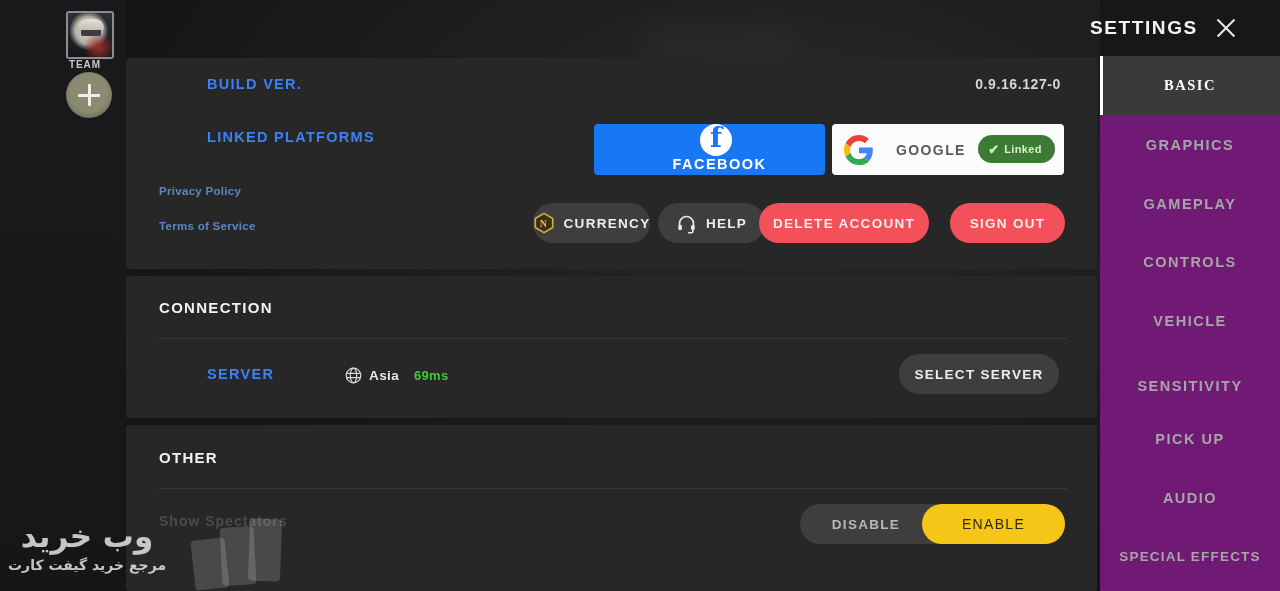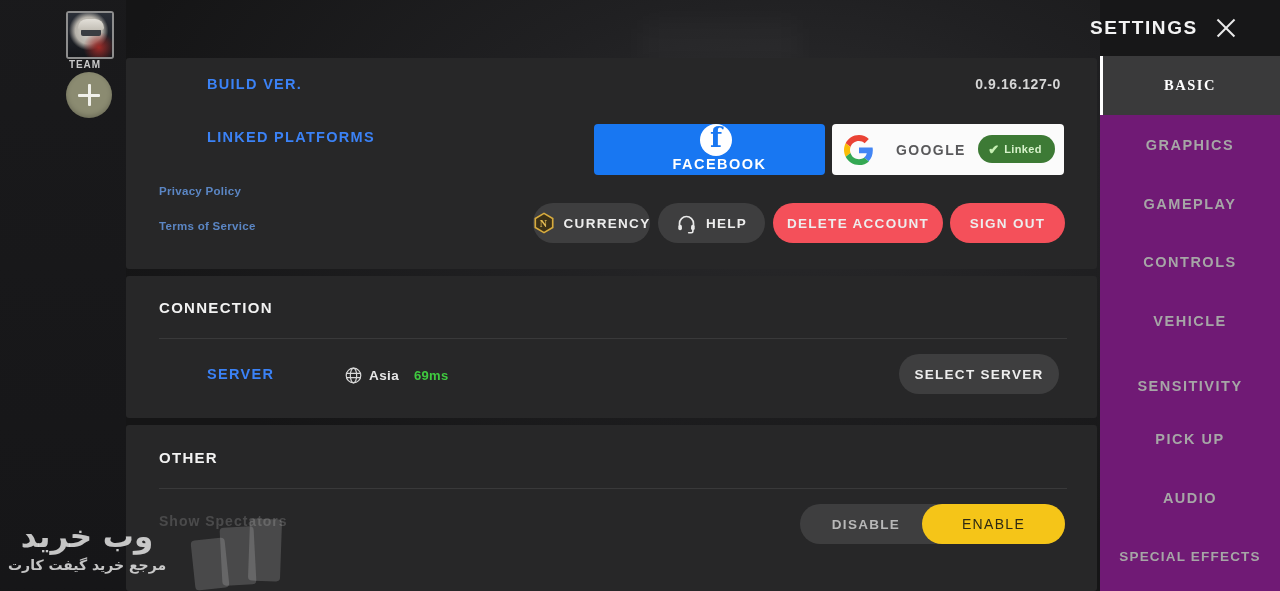--- a/index.html
+++ b/index.html
@@ -421,21 +421,21 @@
           <svg viewBox="0 0 24 24" width="21" height="21" fill="none" stroke="#e8e8e8" stroke-width="1.9" stroke-linecap="round">
             <path d="M4 14v-2a8 8 0 0 1 16 0v2"></path>
             <rect x="2.6" y="13.4" width="4.2" height="6.2" rx="2" fill="#e8e8e8" stroke="none"></rect>
             <rect x="17.2" y="13.4" width="4.2" height="6.2" rx="2" fill="#e8e8e8" stroke="none"></rect>
             <path d="M19.3 19.6v1.2a1.8 1.8 0 0 1-1.8 1.8h-3"></path>
           </svg>
         </span>
         <span>HELP</span>
       </div>
 
-      <div class="pill red" style="left:647px; top:145px; width:170px;">
+      <div class="pill red" style="left:633px; top:145px; width:170px;">
         <span>DELETE ACCOUNT</span>
       </div>
 
       <div class="pill red" style="left:824px; top:145px; width:115px;">
         <span>SIGN OUT</span>
       </div>
     </div>
 
     <div class="card c2">
       <div class="section-title" style="left:33px; top:23px;">CONNECTION</div>

